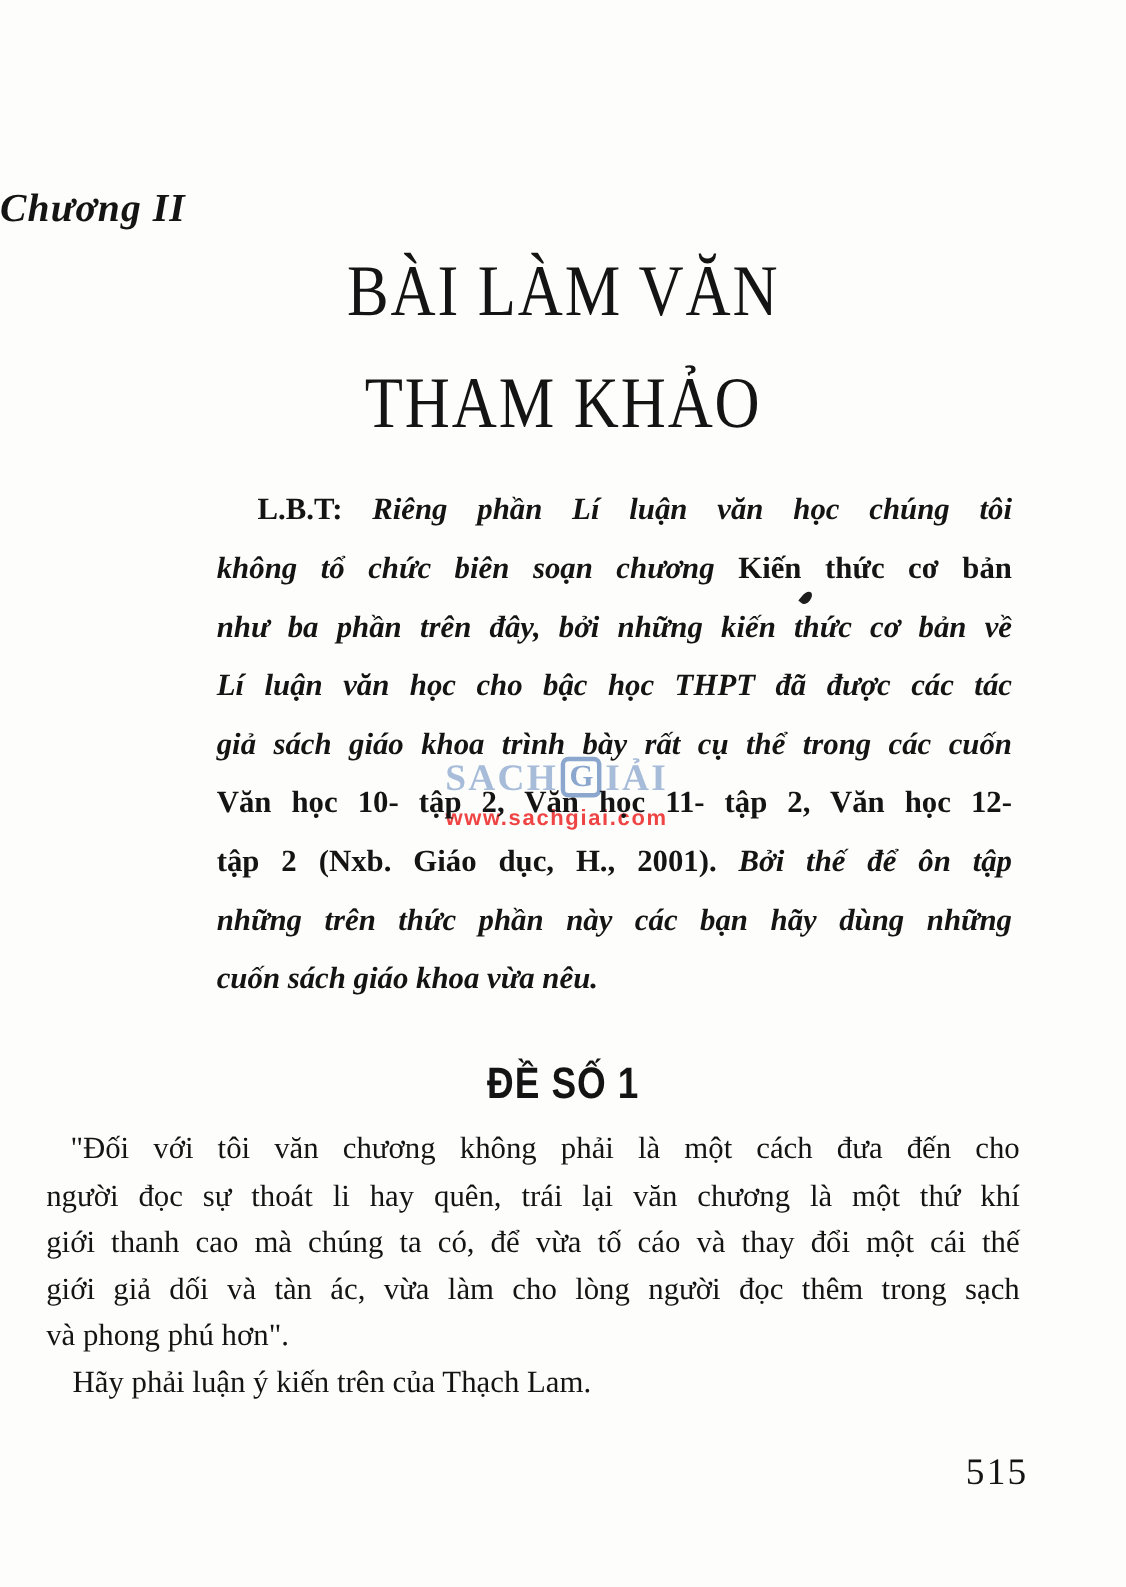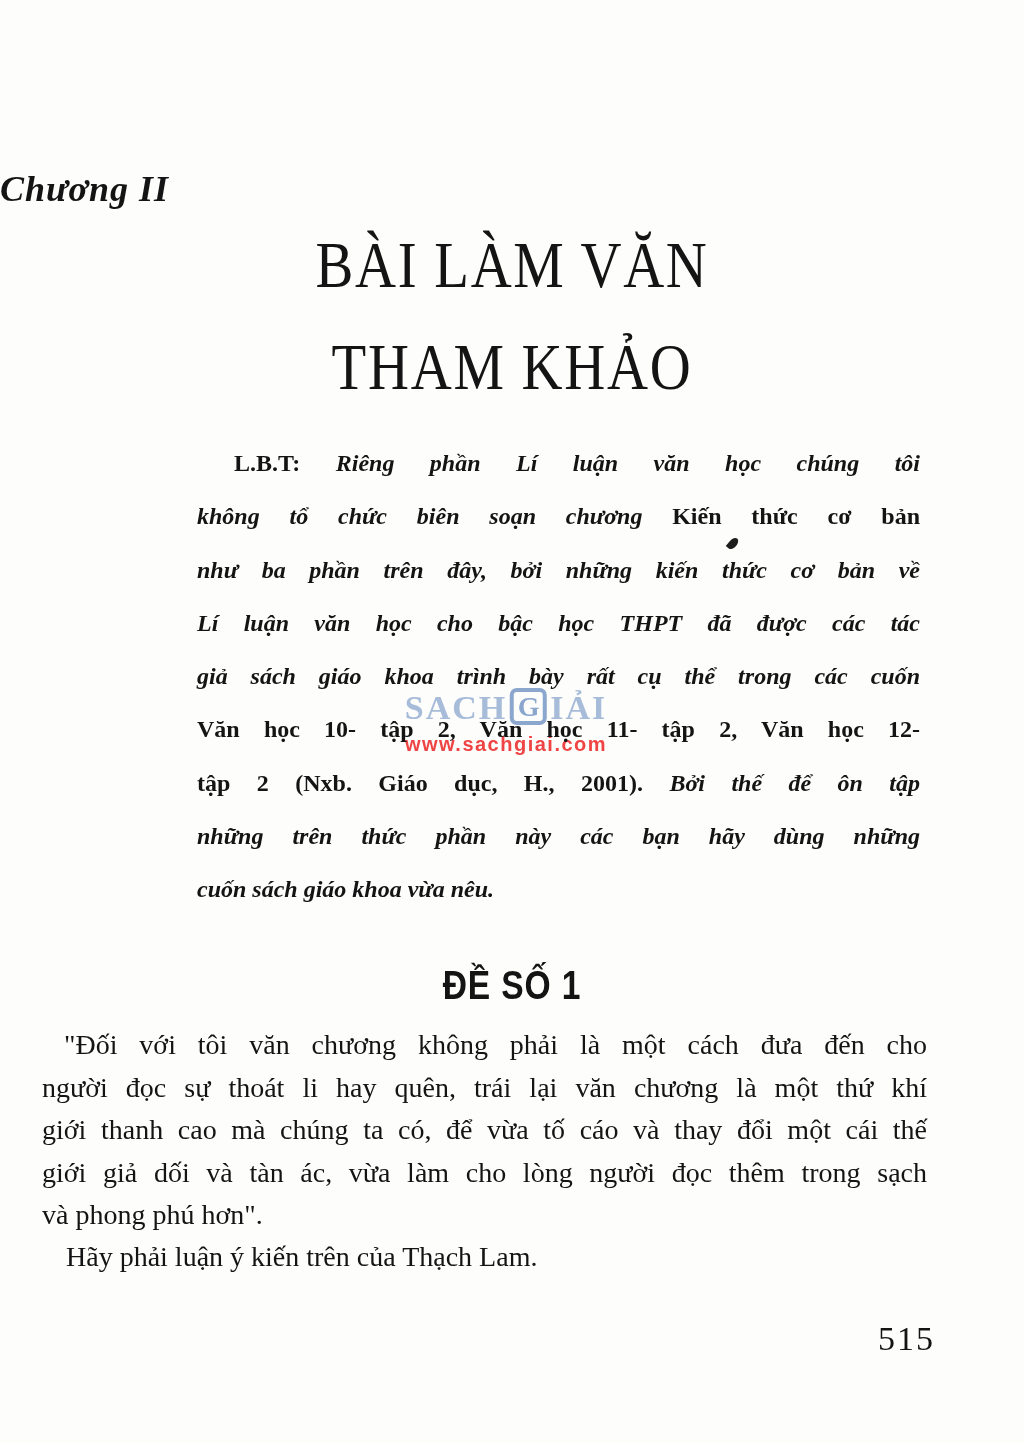--- a/index.html
+++ b/index.html
@@ -78,21 +78,21 @@
     transform: scaleX(0.86);
   }
   .book-title.line1 { top: 232px; }
   .book-title.line2 { top: 334px; }
 
   
   .lbt-paragraph {
     position: absolute;
     top: 437px; left: 197px;
     width: 723px;
-    font-size: 24px;
+    font-size: 28px;
     line-height: 53.3px;
   }
   .lbt-line {
     text-align: justify;
     text-align-last: justify;
     white-space: nowrap;
   }
   .lbt-line.indent { padding-left: 37px; }
   .lbt-line.last { text-align-last: left; }
   .seg-bold { font-weight: bold; font-style: normal; }

